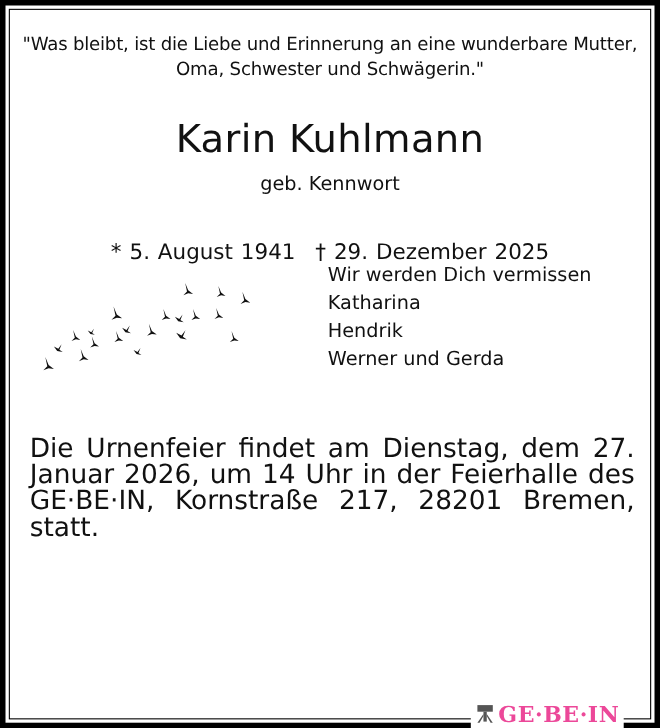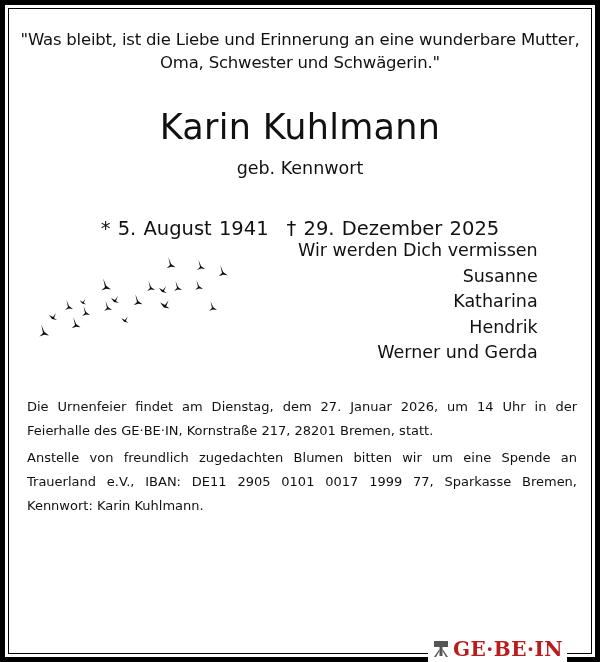--- a/index.html
+++ b/index.html
@@ -5,27 +5,27 @@
   html, body { margin: 0; padding: 0; background: #ffffff; }
   body { width: 600px; height: 662px; position: relative; overflow: hidden; font-family: "DejaVu Sans", "Liberation Sans", sans-serif; color: #111111; }
   .frame-outer { position: absolute; left: 0; top: 0; width: 600px; height: 662px; box-sizing: border-box; border: 5px solid #000; background: #fff; }
   .frame-inner { position: absolute; left: 8px; top: 8px; right: 8px; bottom: 8px; border: 1px solid #000; box-sizing: border-box; }
   .center { position: absolute; left: 0; width: 600px; text-align: center; white-space: nowrap; }
   .quote { top: 28px; font-size: 16.5px; line-height: 23px; letter-spacing: -0.2px; }
   .name { top: 106px; font-size: 35px; line-height: 42px; letter-spacing: 0.3px; }
   .maiden { top: 157px; font-size: 17.5px; line-height: 22px; }
   .dates { top: 183px; font-size: 19.5px; line-height: 24px; word-spacing: 1px; margin-top: 34px; }
   .dates .gap { display: inline-block; width: 18px; }
-  .mourners { position: absolute; left: 298px; top: 238px; font-size: 17.5px; line-height: 25.5px; text-align: right; }
+  .mourners { position: absolute; left: 298px; top: 238px; font-size: 17.5px; line-height: 25.5px; }
   .mourners div { white-space: nowrap; }
   .birds { position: absolute; left: 20px; top: 240px; width: 240px; height: 110px; }
-  .body-text { position: absolute; left: 27px; width: 550px; top: 395px; font-size: 13px; line-height: 24px; text-align: justify; }
+  .body-text { position: absolute; left: 27px; width: 550px; top: 395px; font-size: 24px; line-height: 24px; text-align: justify; }
   .body-text p { margin: 0 0 3px 0; }
   .logo { position: absolute; left: 428px; top: 636px; height: 26px; background: #fff; padding: 0 4px; display: flex; align-items: center; }
-  .logo-text { font-family: "DejaVu Serif", "Liberation Serif", serif; font-weight: bold; font-size: 20px; color: #b91c1c; letter-spacing: 0.5px; line-height: 26px; }
+  .logo-text { font-family: "DejaVu Serif", "Liberation Serif", serif; font-weight: bold; font-size: 20px; color: #ec4899; letter-spacing: 0.5px; line-height: 26px; }
   .logo-mark { width: 18px; height: 18px; margin-right: 3px; }
 </style>
 </head>
 <body>
 
 <div class="frame-outer"></div>
 <div class="frame-inner"></div>
 
 <div class="center quote">
   <div>"Was bleibt, ist die Liebe und Erinnerung an eine wunderbare Mutter,</div>
@@ -64,29 +64,27 @@
   <use href="#bird2" transform="translate(33,77)"></use>
   <use href="#bird" transform="translate(65,73)"></use>
   <use href="#bird" transform="translate(55,85) scale(1.1)"></use>
   <use href="#bird2" transform="translate(105,80) scale(0.9)"></use>
   <use href="#bird" transform="translate(192,68)"></use>
   <use href="#bird" transform="translate(23,93) scale(1.2)"></use>
 </svg>
 
 <div class="mourners">
   <div>Wir werden Dich vermissen</div>
-  <div>Susanne</div>
   <div>Katharina</div>
   <div>Hendrik</div>
   <div>Werner und Gerda</div>
 </div>
 
 <div class="body-text">
   <p>Die Urnenfeier findet am Dienstag, dem 27. Januar 2026, um 14 Uhr in der Feierhalle des GE·BE·IN, Kornstraße 217, 28201 Bremen, statt.</p>
-  <p>Anstelle von freundlich zugedachten Blumen bitten wir um eine Spende an Trauerland e.V., IBAN: DE11 2905 0101 0017 1999 77, Sparkasse Bremen, Kennwort: Karin Kuhlmann.</p>
 </div>
 
 <div class="logo">
   <svg class="logo-mark" viewBox="0 0 18 18" xmlns="http://www.w3.org/2000/svg">
     <rect x="2" y="1" width="14" height="6" fill="#555"></rect>
     <rect x="7.5" y="7" width="3" height="9" fill="#555"></rect>
     <path d="M2,17 L7.5,9 L7.5,11 L4,17 Z" fill="#555"></path>
     <path d="M16,17 L10.5,9 L10.5,11 L14,17 Z" fill="#555"></path>
   </svg>
   <span class="logo-text">GE·BE·IN</span>

